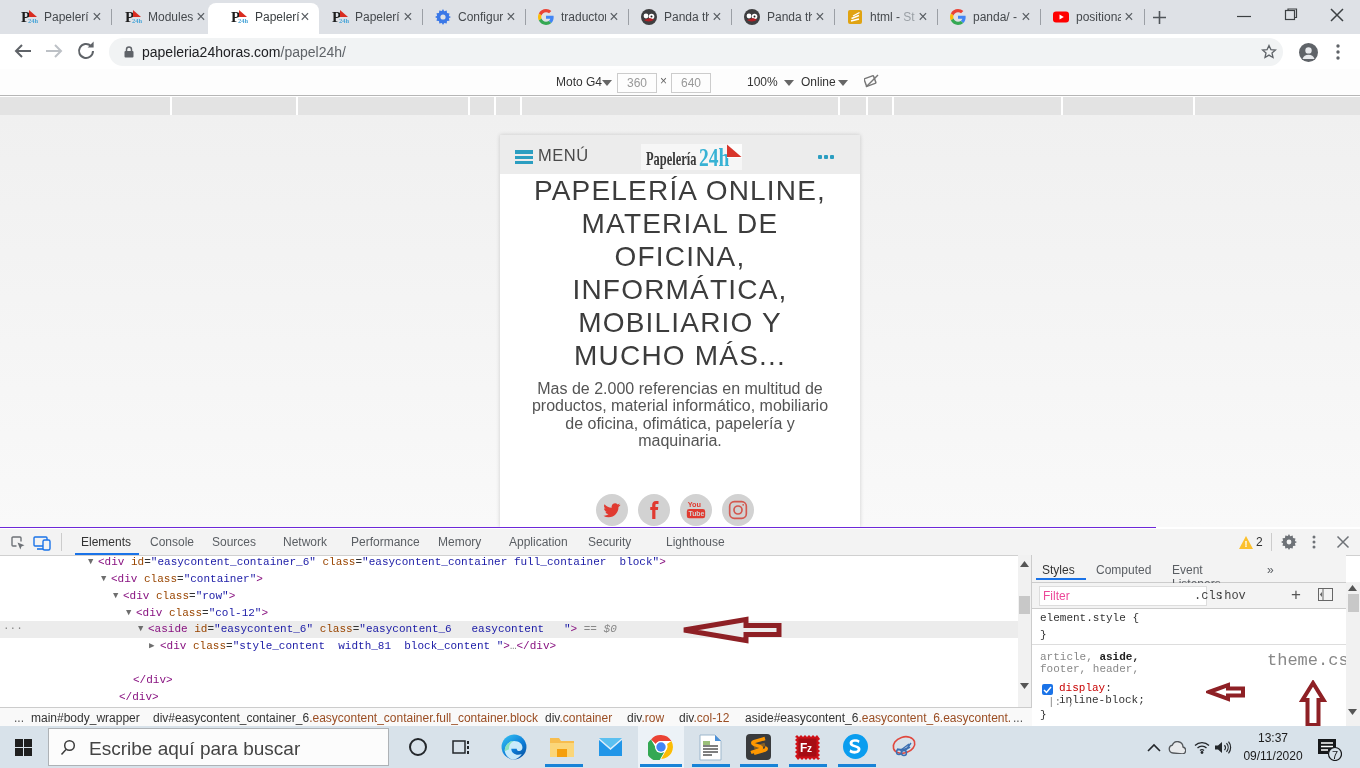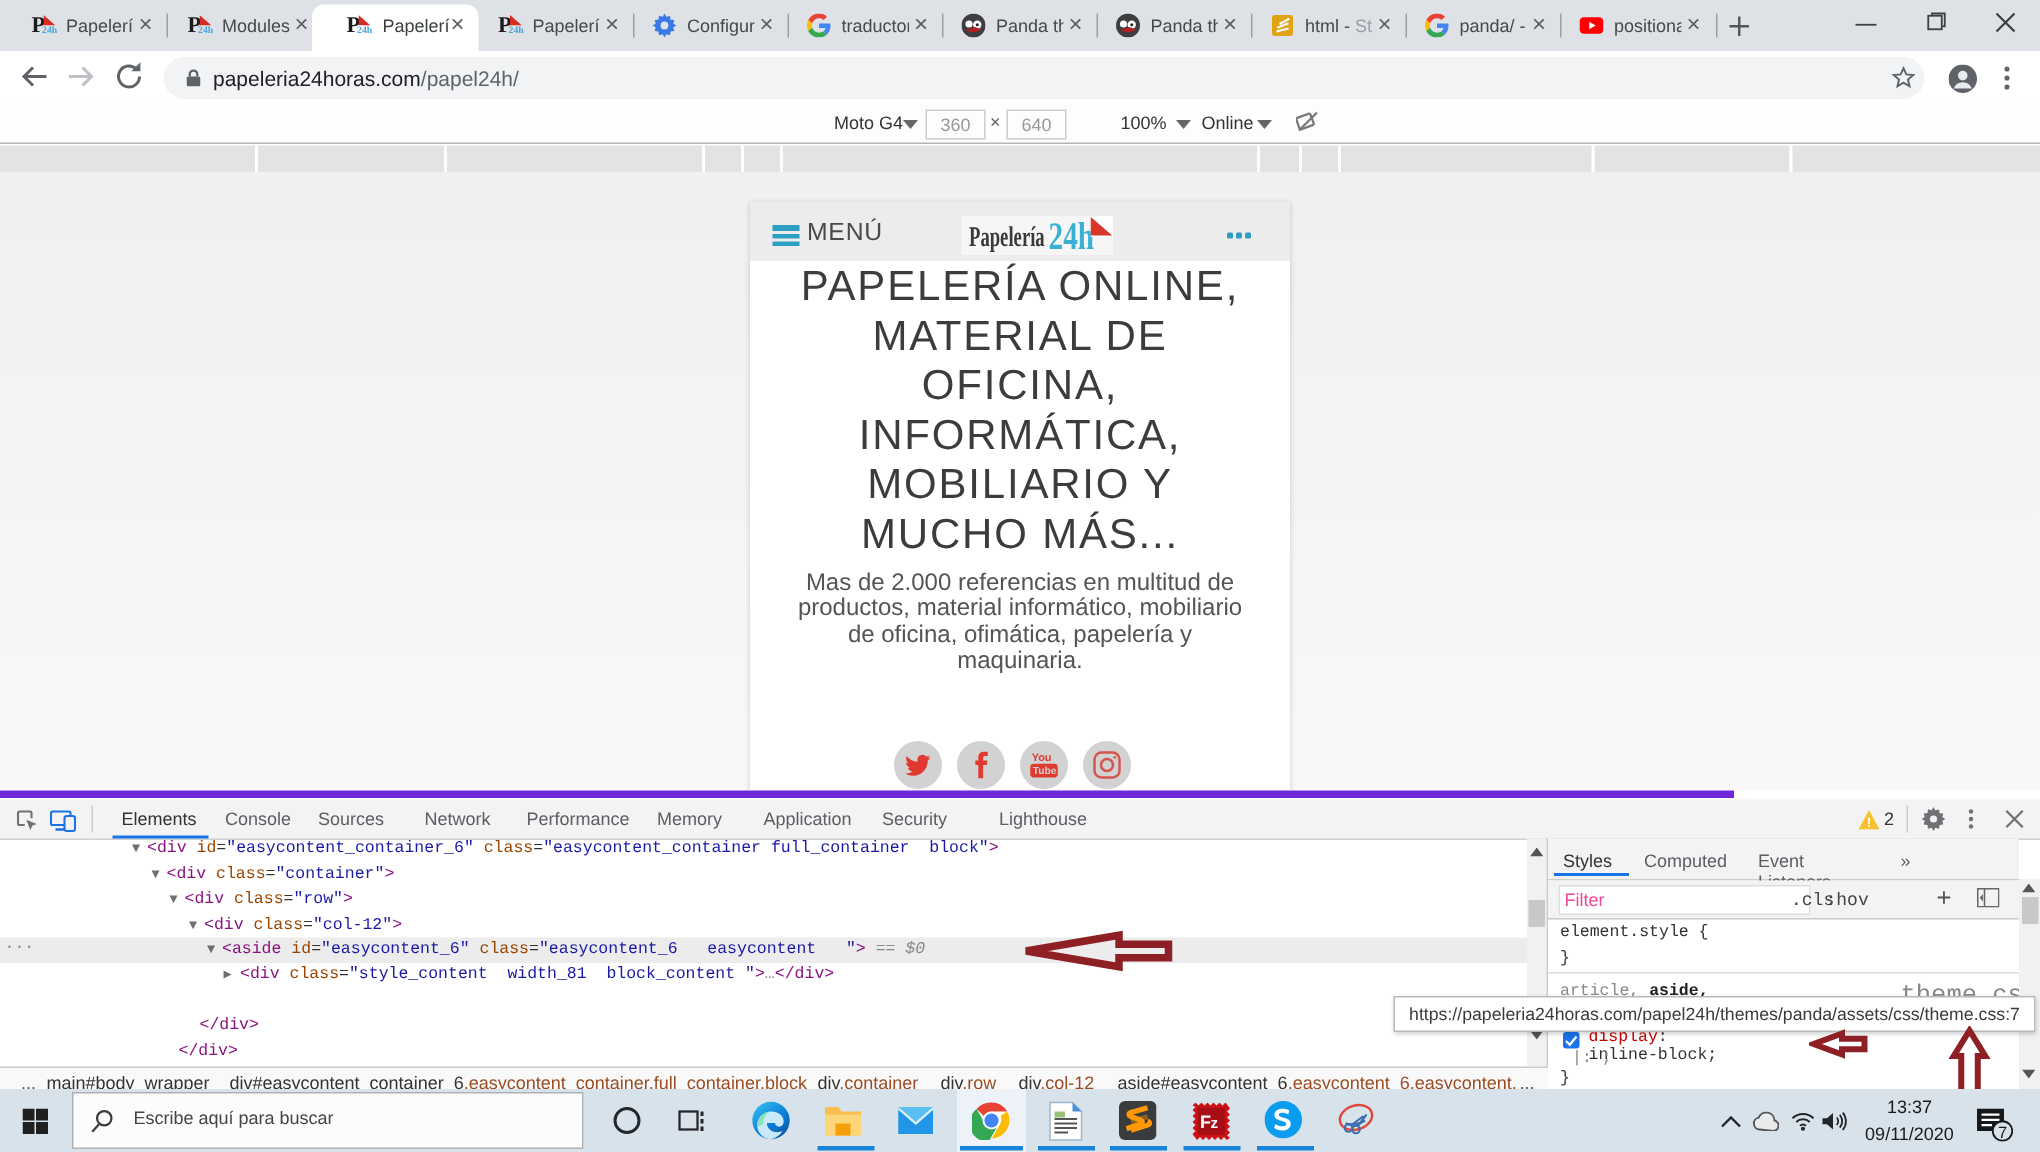--- a/index.html
+++ b/index.html
@@ -42,21 +42,21 @@
   #plogo .t1{position:absolute;left:5px;top:5px;transform:scaleX(0.655);transform-origin:0 0;
      font-family:"Liberation Serif",serif;font-weight:bold;font-size:19px;line-height:19px;color:#3a3a3a;white-space:nowrap;}
   #plogo .t2{position:absolute;left:58px;top:1px;transform:scaleX(0.75);transform-origin:0 0;
      font-family:"Liberation Serif",serif;font-weight:bold;font-size:26px;line-height:26px;color:#38b2d4;white-space:nowrap;}
   #pdots{position:absolute;left:318px;top:20px;width:16px;height:4px;}
   #pdots i{position:absolute;top:0;width:4px;height:4px;background:#2b9ec1;border-radius:1px;}
   .hl{position:absolute;left:0;width:360px;text-align:center;font-size:28px;letter-spacing:1.2px;color:#3c3c3c;white-space:nowrap;}
   .pl{position:absolute;left:0;width:360px;text-align:center;font-size:16px;color:#545454;white-space:nowrap;}
   .soc{position:absolute;top:359px;width:32px;height:32px;border-radius:50%;background:#d2d2d2;}
   
-  #devtools{left:0;top:527px;width:1156px;height:199px;background:#fff;border-top:5px solid #6d28d9;font-size:12px;}
+  #devtools{left:0;top:527px;width:1156px;height:199px;background:#fff;border-top:1px solid #6d28d9;font-size:12px;}
   #dtbar{position:absolute;left:0;top:1px;width:1360px;height:26px;background:#f3f3f3;border-bottom:1px solid #d0d0d0;}
   .dttab{position:absolute;top:6px;color:#5a5e63;font-size:12px;}
   .crow{position:absolute;left:0;width:1018px;height:17px;line-height:17px;white-space:pre;font-family:"Liberation Mono",monospace;font-size:11px;color:#333;}
   .tg{color:#881280;} .an{color:#994500;} .av{color:#1a1aa6;} .gr{color:#888;}
   .arr{color:#6e6e6e;font-size:9px;}
   
   #crumbs{position:absolute;left:0;top:179px;width:1032px;height:19px;background:#f9f9f9;border-top:1px solid #ccc;
      font-size:12px;color:#333;white-space:nowrap;overflow:hidden;}
   .cl{color:#9a4d23;}
   
@@ -460,21 +460,20 @@
 
     <div class="abs" style="left:1346px;top:54px;width:14px;height:144px;background:#f1f1f1"></div>
     <svg class="abs" style="left:1348px;top:57px" width="9" height="6" viewBox="0 0 9 6">
         <path d="M0 6h9L4.5 0z" fill="#555"></path>
       </svg>
     <div class="abs" style="left:1348px;top:66px;width:11px;height:18px;background:#c8c8c8"></div>
     <svg class="abs" style="left:1348px;top:181px" width="9" height="6" viewBox="0 0 9 6">
         <path d="M0 0h9L4.5 6z" fill="#555"></path>
       </svg>
 
-    <div class="abs" style="left:929px;top:132px;width:426px;height:22px;background:#fff;border:1px solid #b9b9b9;box-shadow:0 1px 3px rgba(0,0,0,0.2);font-size:11.8px;color:#3a3a3a;line-height:22px;text-align:center;white-space:nowrap">https://papeleria24horas.com/papel24h/themes/panda/assets/css/theme.css:7</div>
 
     <div id="crumbs">
       <span class="abs" style="left:14px;top:3px;color:#555">...</span>
       <span class="abs" style="left:31px;top:3px">main<span>#body_wrapper</span></span>
       <span class="abs" style="left:153px;top:3px">div#easycontent_container_6<span class="cl">.easycontent_container.full_container.block</span></span>
       <span class="abs" style="left:545px;top:3px">div<span class="cl">.container</span></span>
       <span class="abs" style="left:627px;top:3px">div<span class="cl">.row</span></span>
       <span class="abs" style="left:679px;top:3px">div<span class="cl">.col-12</span></span>
       <span class="abs" style="left:745px;top:3px">aside#easycontent_6<span class="cl">.easycontent_6.easycontent.</span></span>
       <span class="abs" style="left:1013px;top:3px;color:#555">...</span>
@@ -499,21 +498,21 @@
           <rect x="0" y="9" width="8" height="8"></rect>
           <rect x="9" y="9" width="8" height="8"></rect>
         </g>
       </svg>
 
     <div class="abs" style="left:48px;top:2px;width:341px;height:38px;background:#fcfcfc;border:1px solid #aeb2b6;box-sizing:border-box"></div>
     <svg class="abs" style="left:60px;top:13px" width="17" height="17" viewBox="0 0 17 17">
         <circle cx="9.5" cy="6.5" r="4.8" fill="none" stroke="#3c3c3c" stroke-width="1.5"></circle>
         <path d="M6 10.5L1.5 15.5" stroke="#3c3c3c" stroke-width="1.5"></path>
       </svg>
-    <div class="abs" style="left:89px;top:12px;font-size:12px;color:#444">Escribe aquí para buscar</div>
+    <div class="abs" style="left:89px;top:12px;font-size:19px;color:#444">Escribe aquí para buscar</div>
 
     <div class="abs" style="left:409px;top:12px;width:18px;height:18px;border:2.2px solid #23272b;border-radius:50%;box-sizing:border-box"></div>
 
     <svg class="abs" style="left:452px;top:13px" width="18" height="17" viewBox="0 0 18 17">
         <rect x="1" y="2" width="12" height="12" fill="none" stroke="#23272b" stroke-width="1.5"></rect>
         <g fill="#23272b">
           <rect x="15" y="2" width="2" height="3"></rect>
           <rect x="15" y="7" width="2" height="3"></rect>
           <rect x="15" y="12" width="2" height="3"></rect>
         </g>

